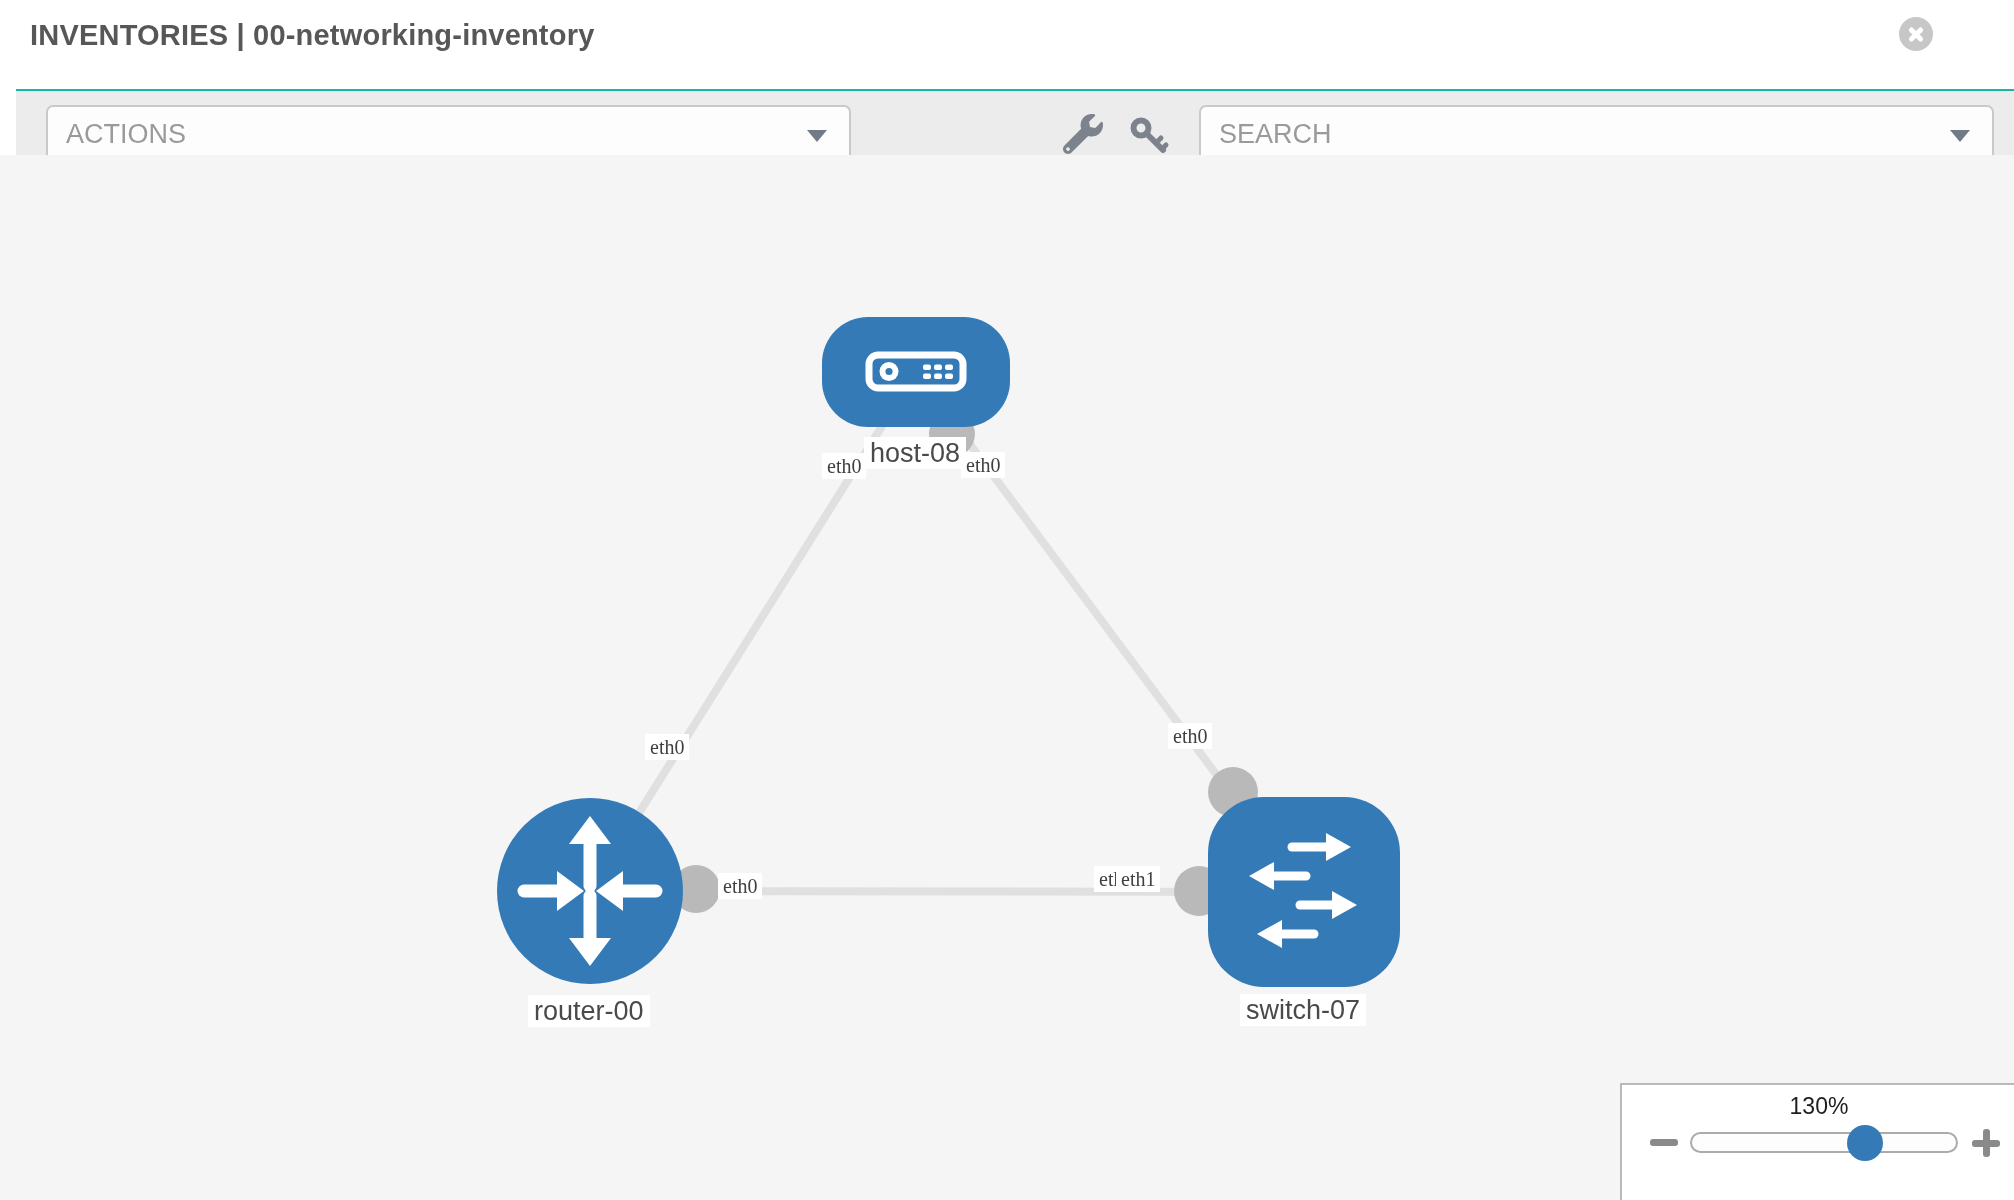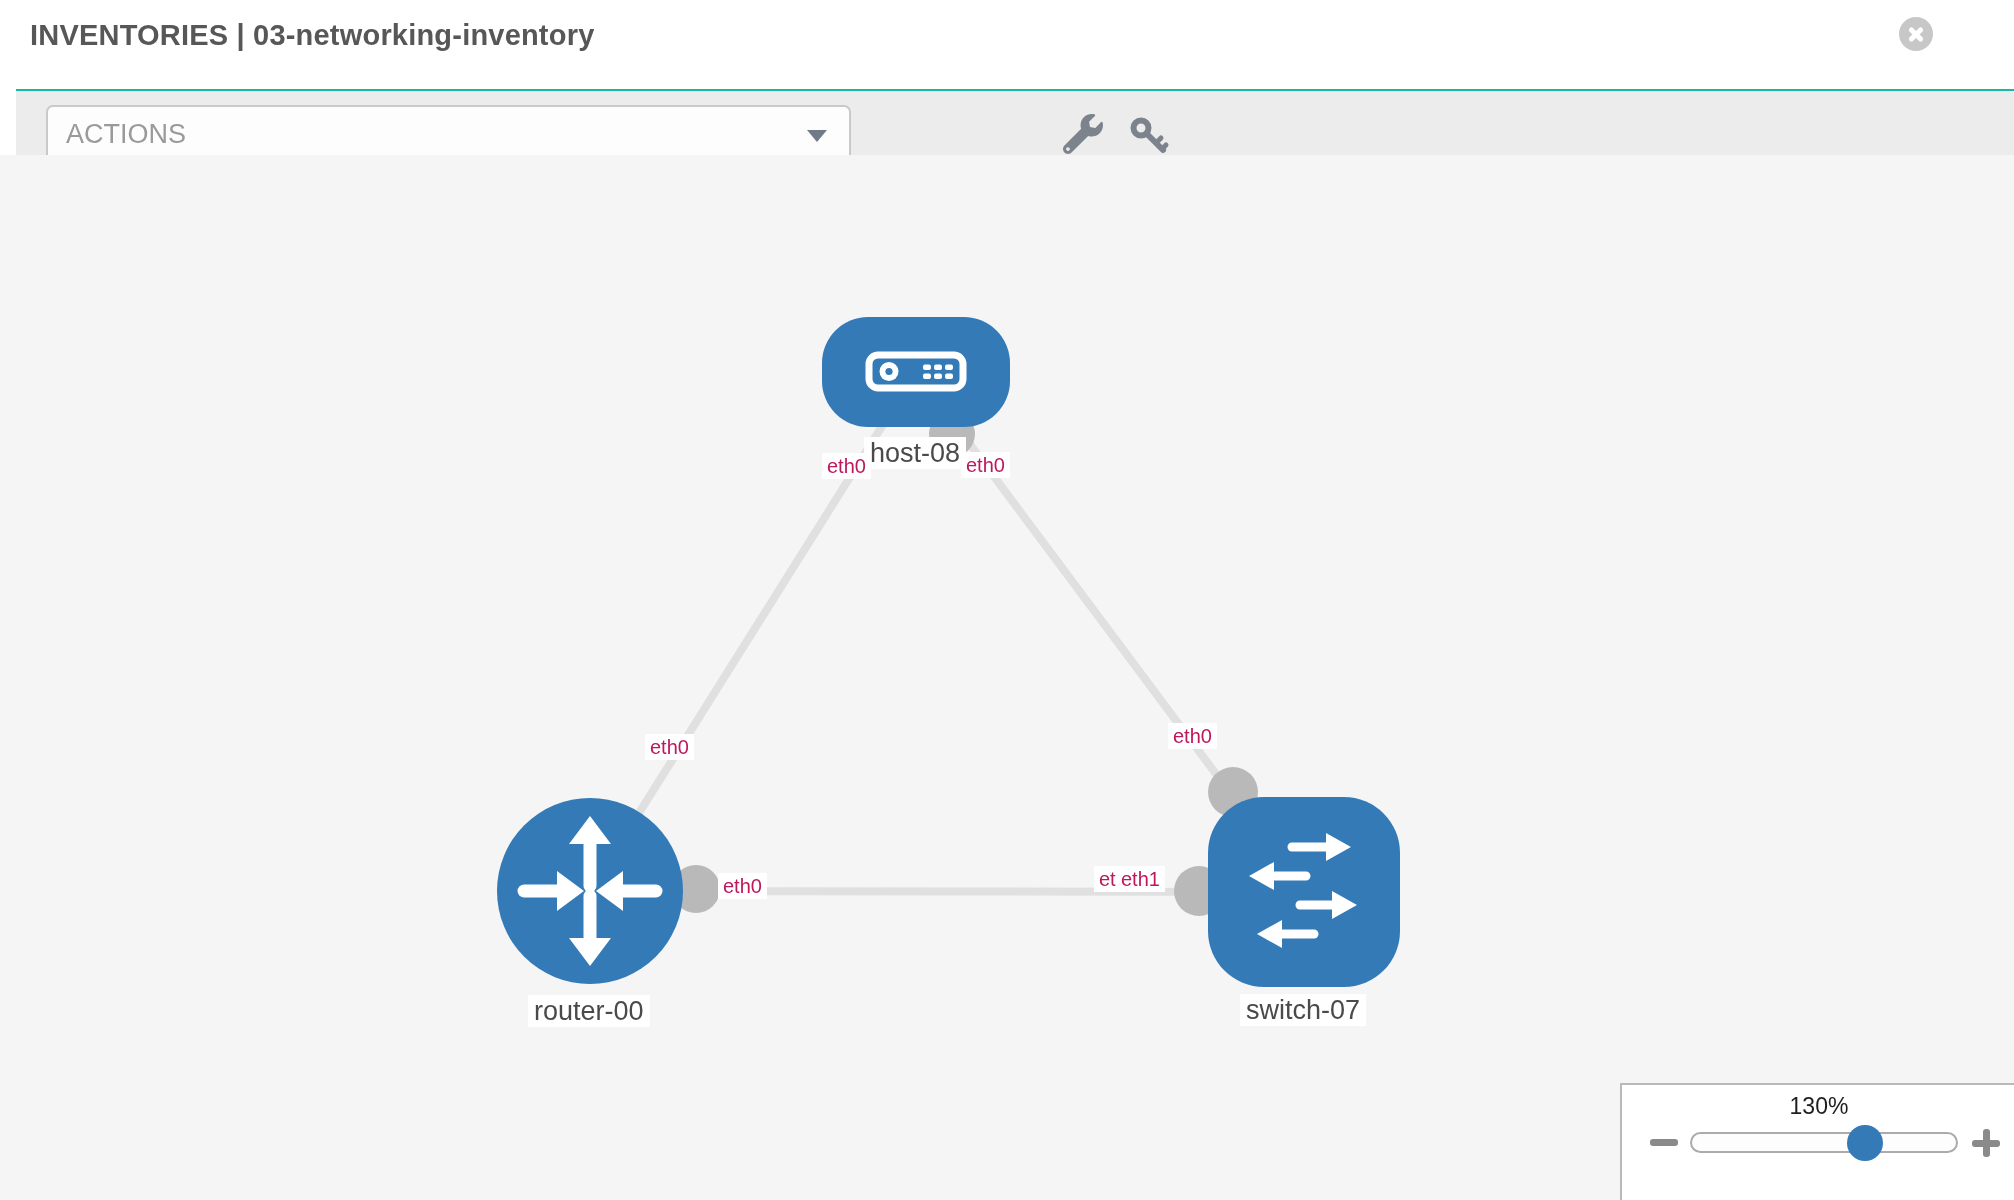--- a/index.html
+++ b/index.html
@@ -35,21 +35,21 @@
   .node { position:absolute; z-index:2; background:#337ab7; cursor:pointer; }
   #node-host { left:822px; top:162px; width:188px; height:110px; border-radius:46px; }
   #node-router { left:497px; top:643px; width:186px; height:186px; border-radius:50%; }
   #node-switch { left:1208px; top:642px; width:192px; height:190px; border-radius:56px; }
 
   .node-label { position:absolute; z-index:4; background:#ffffff; color:#4a4a4a; font-size:27px; line-height:32px; padding:0 6px; white-space:nowrap; }
   #label-host { left:864px; top:282px; }
   #label-router { left:528px; top:840px; }
   #label-switch { left:1240px; top:839px; }
 
-  .port-label { position:absolute; z-index:4; background:#ffffff; color:#be185d; font-size:20px; line-height:26px; padding:0 5px; white-space:nowrap; }
+  .port-label { position:absolute; z-index:4; background:#ffffff; color:#404040; font-size:20px; line-height:26px; padding:0 5px; white-space:nowrap;font-family:Liberation Serif, serif; }
   #pl-host-left { left:822px; top:298px; }
   #pl-host-right { left:961px; top:297px; }
   #pl-router-top { left:645px; top:579px; }
   #pl-switch-top { left:1168px; top:568px; }
   #pl-router-right { left:718px; top:718px; }
   #pl-switch-left-back { left:1094px; top:711px; }
   #pl-switch-left-front { left:1116px; top:711px; }
 
   
   #zoom-panel { position:absolute; left:1620px; top:1083px; width:400px; height:150px; background:#ffffff; border:2px solid #b9b9b9; z-index:6; }
@@ -60,21 +60,21 @@
   #zoom-in { position:absolute; left:350px; top:44px; width:28px; height:28px; cursor:pointer; }
   #zoom-in .h { position:absolute; left:0; top:10.5px; width:28px; height:7px; background:#8a8a8a; border-radius:3px; }
   #zoom-in .v { position:absolute; left:10.5px; top:0; width:7px; height:28px; background:#8a8a8a; border-radius:3px; }
 </style>
 </head>
 <body>
 
 <div id="app">
 
   <div id="header">
-    <div id="page-title">INVENTORIES | 03-networking-inventory</div>
+    <div id="page-title">INVENTORIES | 00-networking-inventory</div>
     <div id="close-btn">
       <div class="xbar a"></div>
       <div class="xbar b"></div>
     </div>
   </div>
 
   <div id="toolbar">
     <div id="actions-box" class="select-box">
       <span class="sel-text">ACTIONS</span>
       <span class="caret"></span>
@@ -90,20 +90,24 @@
       <svg width="44" height="44" viewBox="0 0 44 44">
         <g stroke="#7d838d" fill="none" stroke-linecap="round">
           <circle cx="14" cy="14" r="7.5" stroke-width="6"></circle>
           <path d="M20 20 L36 36" stroke-width="6"></path>
           <path d="M29 29 L34 24" stroke-width="5"></path>
           <path d="M35 35 L39 31" stroke-width="5"></path>
         </g>
       </svg>
     </div>
 
+    <div id="search-box" class="select-box">
+      <span class="sel-text">SEARCH</span>
+      <span class="caret"></span>
+    </div>
   </div>
 
   <div id="canvas">
 
     <svg id="links-svg" width="2014" height="1045" viewBox="0 0 2014 1045">
       <g stroke="#e0e0e1" stroke-width="8" stroke-linecap="round">
         <line x1="916" y1="217" x2="590" y2="736"></line>
         <line x1="916" y1="217" x2="1304" y2="737"></line>
         <line x1="590" y1="736" x2="1304" y2="737"></line>
       </g>

